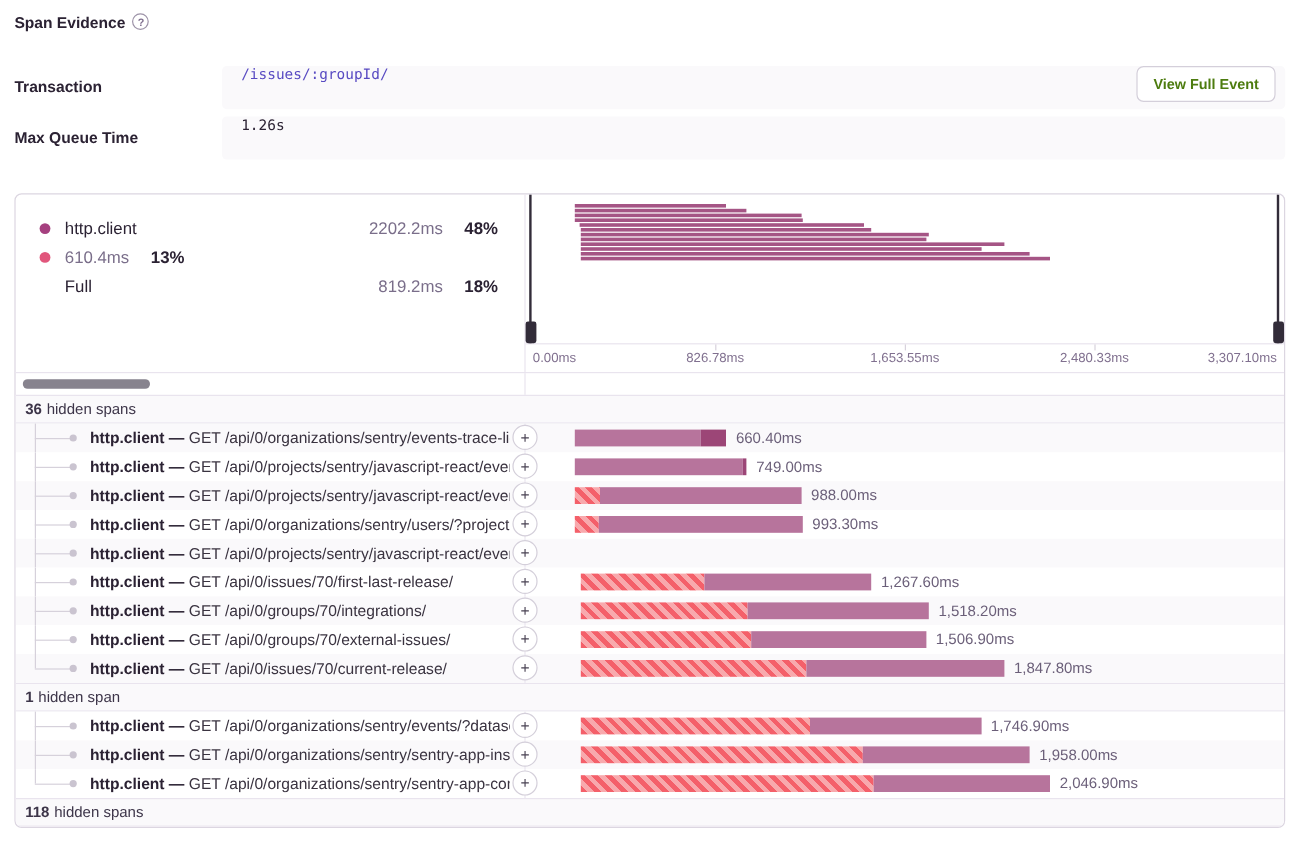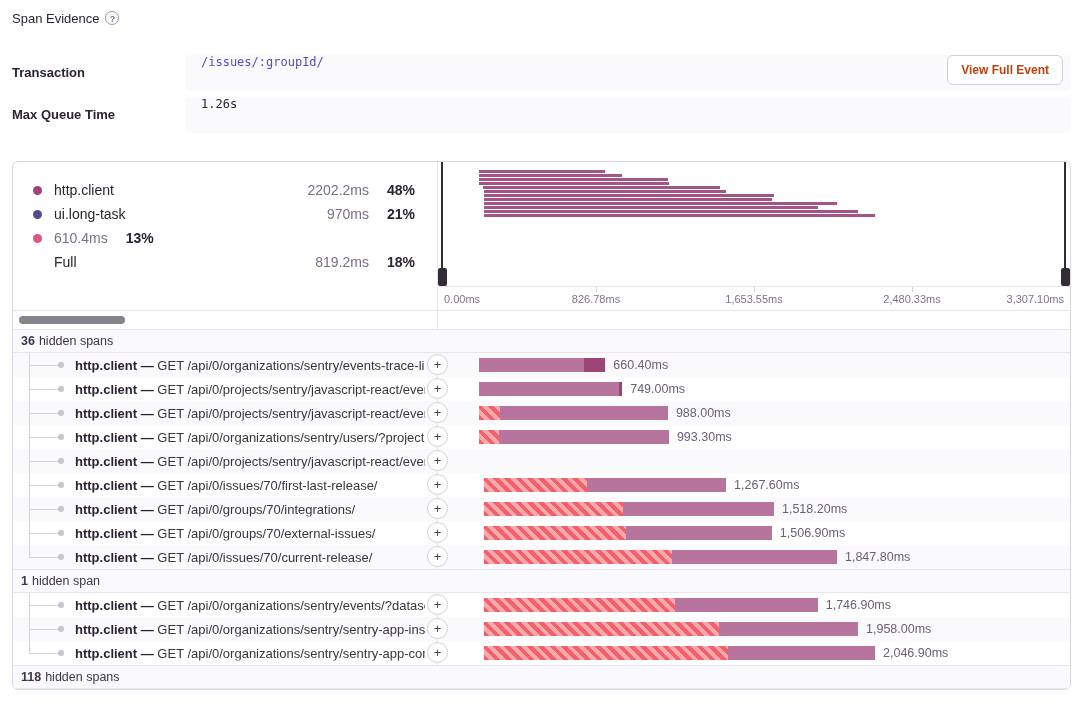--- a/index.html
+++ b/index.html
@@ -1,29 +1,29 @@
 <!DOCTYPE html>
 <html><head>
 <meta charset="utf-8">
 <style>
   html,body{margin:0;padding:0;background:#fff;}
   body{width:1083px;height:706px;font-family:"Liberation Sans",sans-serif;color:#2b2233;overflow:hidden;}
   .page{padding:10px 12px 0 12px;}
   .page-title-row{display:flex;align-items:center;gap:6px;height:16px;margin-bottom:29px;}
-  .page-title{font-size:13px;font-weight:normal;}
+  .page-title{font-size:13px;font-weight:bold;}
   .help-icon{width:14px;height:14px;border:1px solid #9d93a8;border-radius:50%;color:#80708f;
     font-size:9px;line-height:14px;text-align:center;box-sizing:border-box;font-weight:bold;}
   .kv-row{display:flex;margin-bottom:6px;}
   .kv-label{width:173px;font-weight:bold;font-size:13px;padding-top:10px;box-sizing:border-box;}
   .kv-value{flex:1;background:#faf9fb;min-height:36px;display:flex;align-items:flex-start;
     padding:0 8px 0 16px;border-radius:4px;position:relative;}
   .mono{font-family:"DejaVu Sans Mono","Liberation Mono",monospace;font-size:12px;}
   .tx-link{color:#584ac2;}
   .btn{margin-left:auto;background:#fff;border:1px solid #d4cfda;border-radius:6px;
-    font-family:"Liberation Sans",sans-serif;font-size:12px;font-weight:bold;color:#c2410c;
+    font-family:"Liberation Sans",sans-serif;font-size:12px;font-weight:bold;color:#4d7c0f;
     padding:7px 13px;cursor:pointer;}
   .panel{margin-top:28px;border:1px solid #dcd6e1;border-radius:6px;overflow:hidden;}
   .top-section{display:flex;}
   .legend-col{width:425px;border-right:1px solid #e9e4ee;box-sizing:border-box;
     padding:16px 22px 0 20px;height:148px;}
   .legend-row{display:flex;align-items:center;height:24px;font-size:14px;}
   .legend-dot{width:9px;height:9px;border-radius:50%;margin-right:12px;flex:0 0 auto;}
   .legend-dot.empty{background:transparent;}
   .legend-name{flex:1;}
   .legend-duration{color:#7a6e8a;}
@@ -96,26 +96,20 @@
   <div class="panel">
     <div class="top-section">
       <div class="legend-col" id="legend">
           <div class="legend-row">
             <span class="legend-dot" style="background: rgb(165, 64, 127);"></span>
             <span class="legend-name">http.client</span>
             <span class="legend-duration">2202.2ms</span>
             <span class="legend-pct">48%</span>
           </div>
           <div class="legend-row">
-            <span class="legend-dot" style="background: rgb(86, 74, 150);"></span>
-            <span class="legend-name">ui.long-task</span>
-            <span class="legend-duration">970ms</span>
-            <span class="legend-pct">21%</span>
-          </div>
-          <div class="legend-row">
             <span class="legend-dot" style="background: rgb(225, 86, 124);"></span>
             <span class="legend-duration">610.4ms</span>
             <span class="legend-pct">13%</span>
           </div>
           <div class="legend-row">
             <span class="legend-dot empty"></span>
             <span class="legend-name">Full</span>
             <span class="legend-duration">819.2ms</span>
             <span class="legend-pct">18%</span>
           </div>

